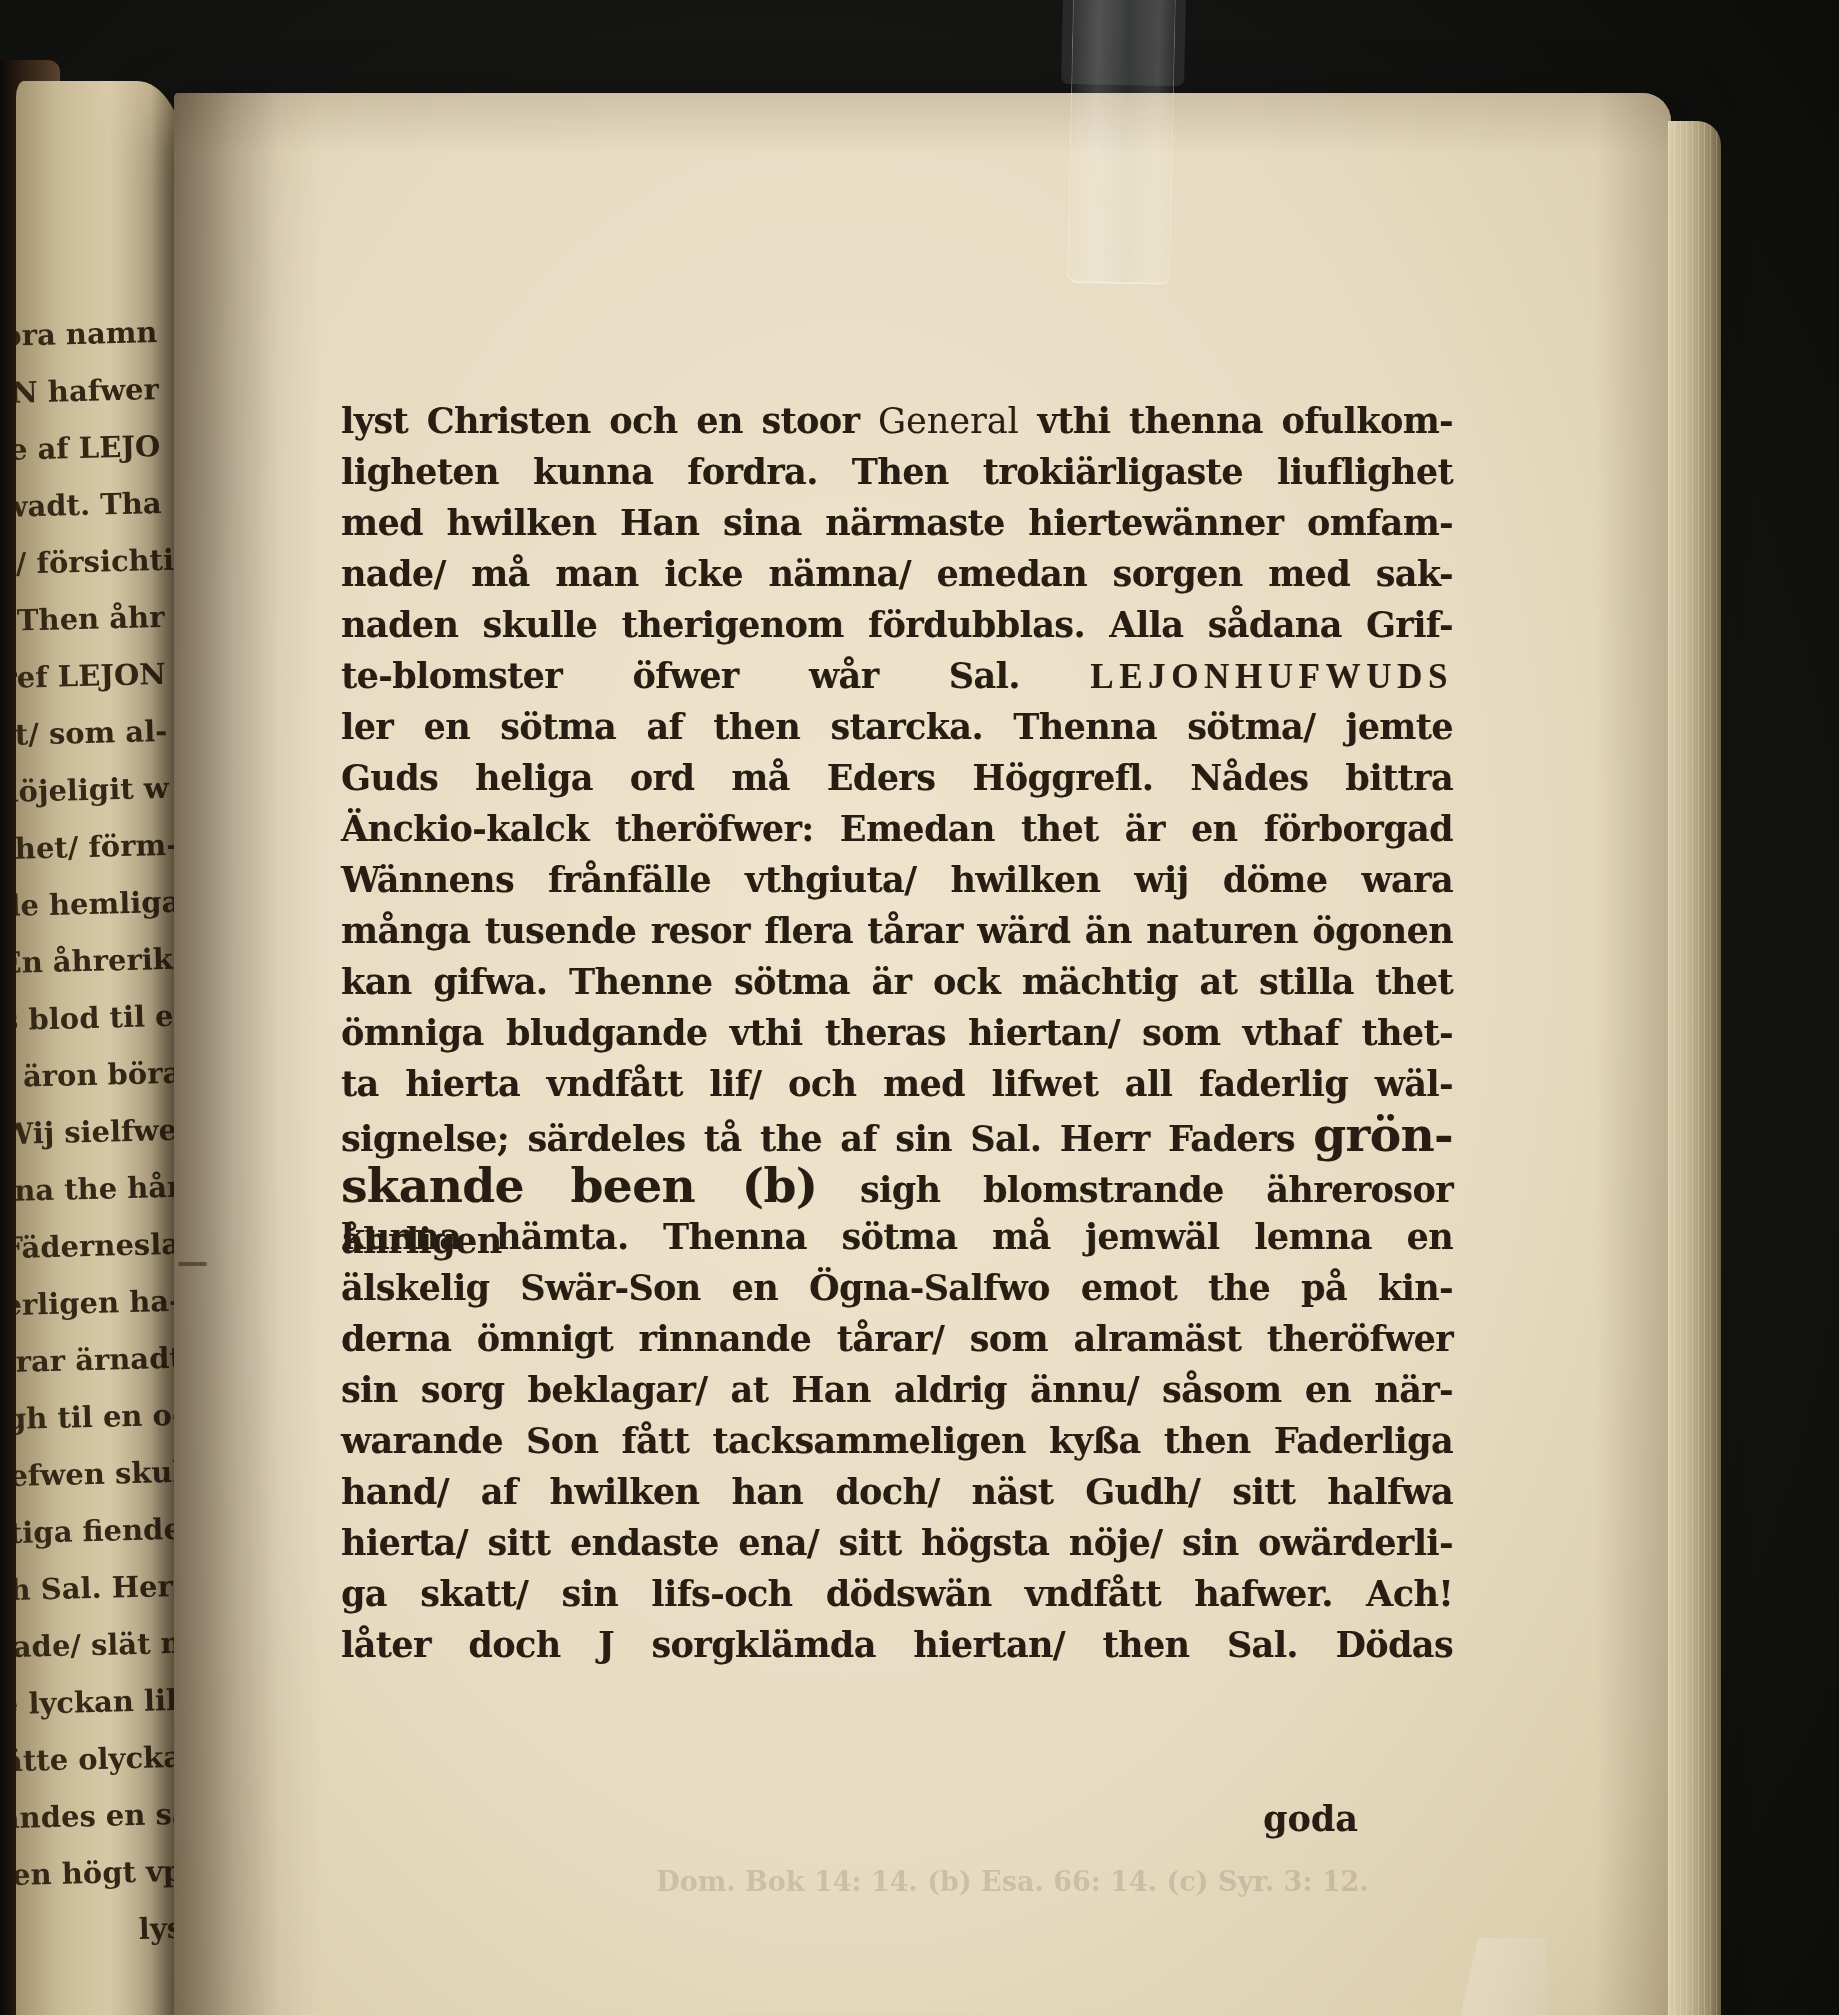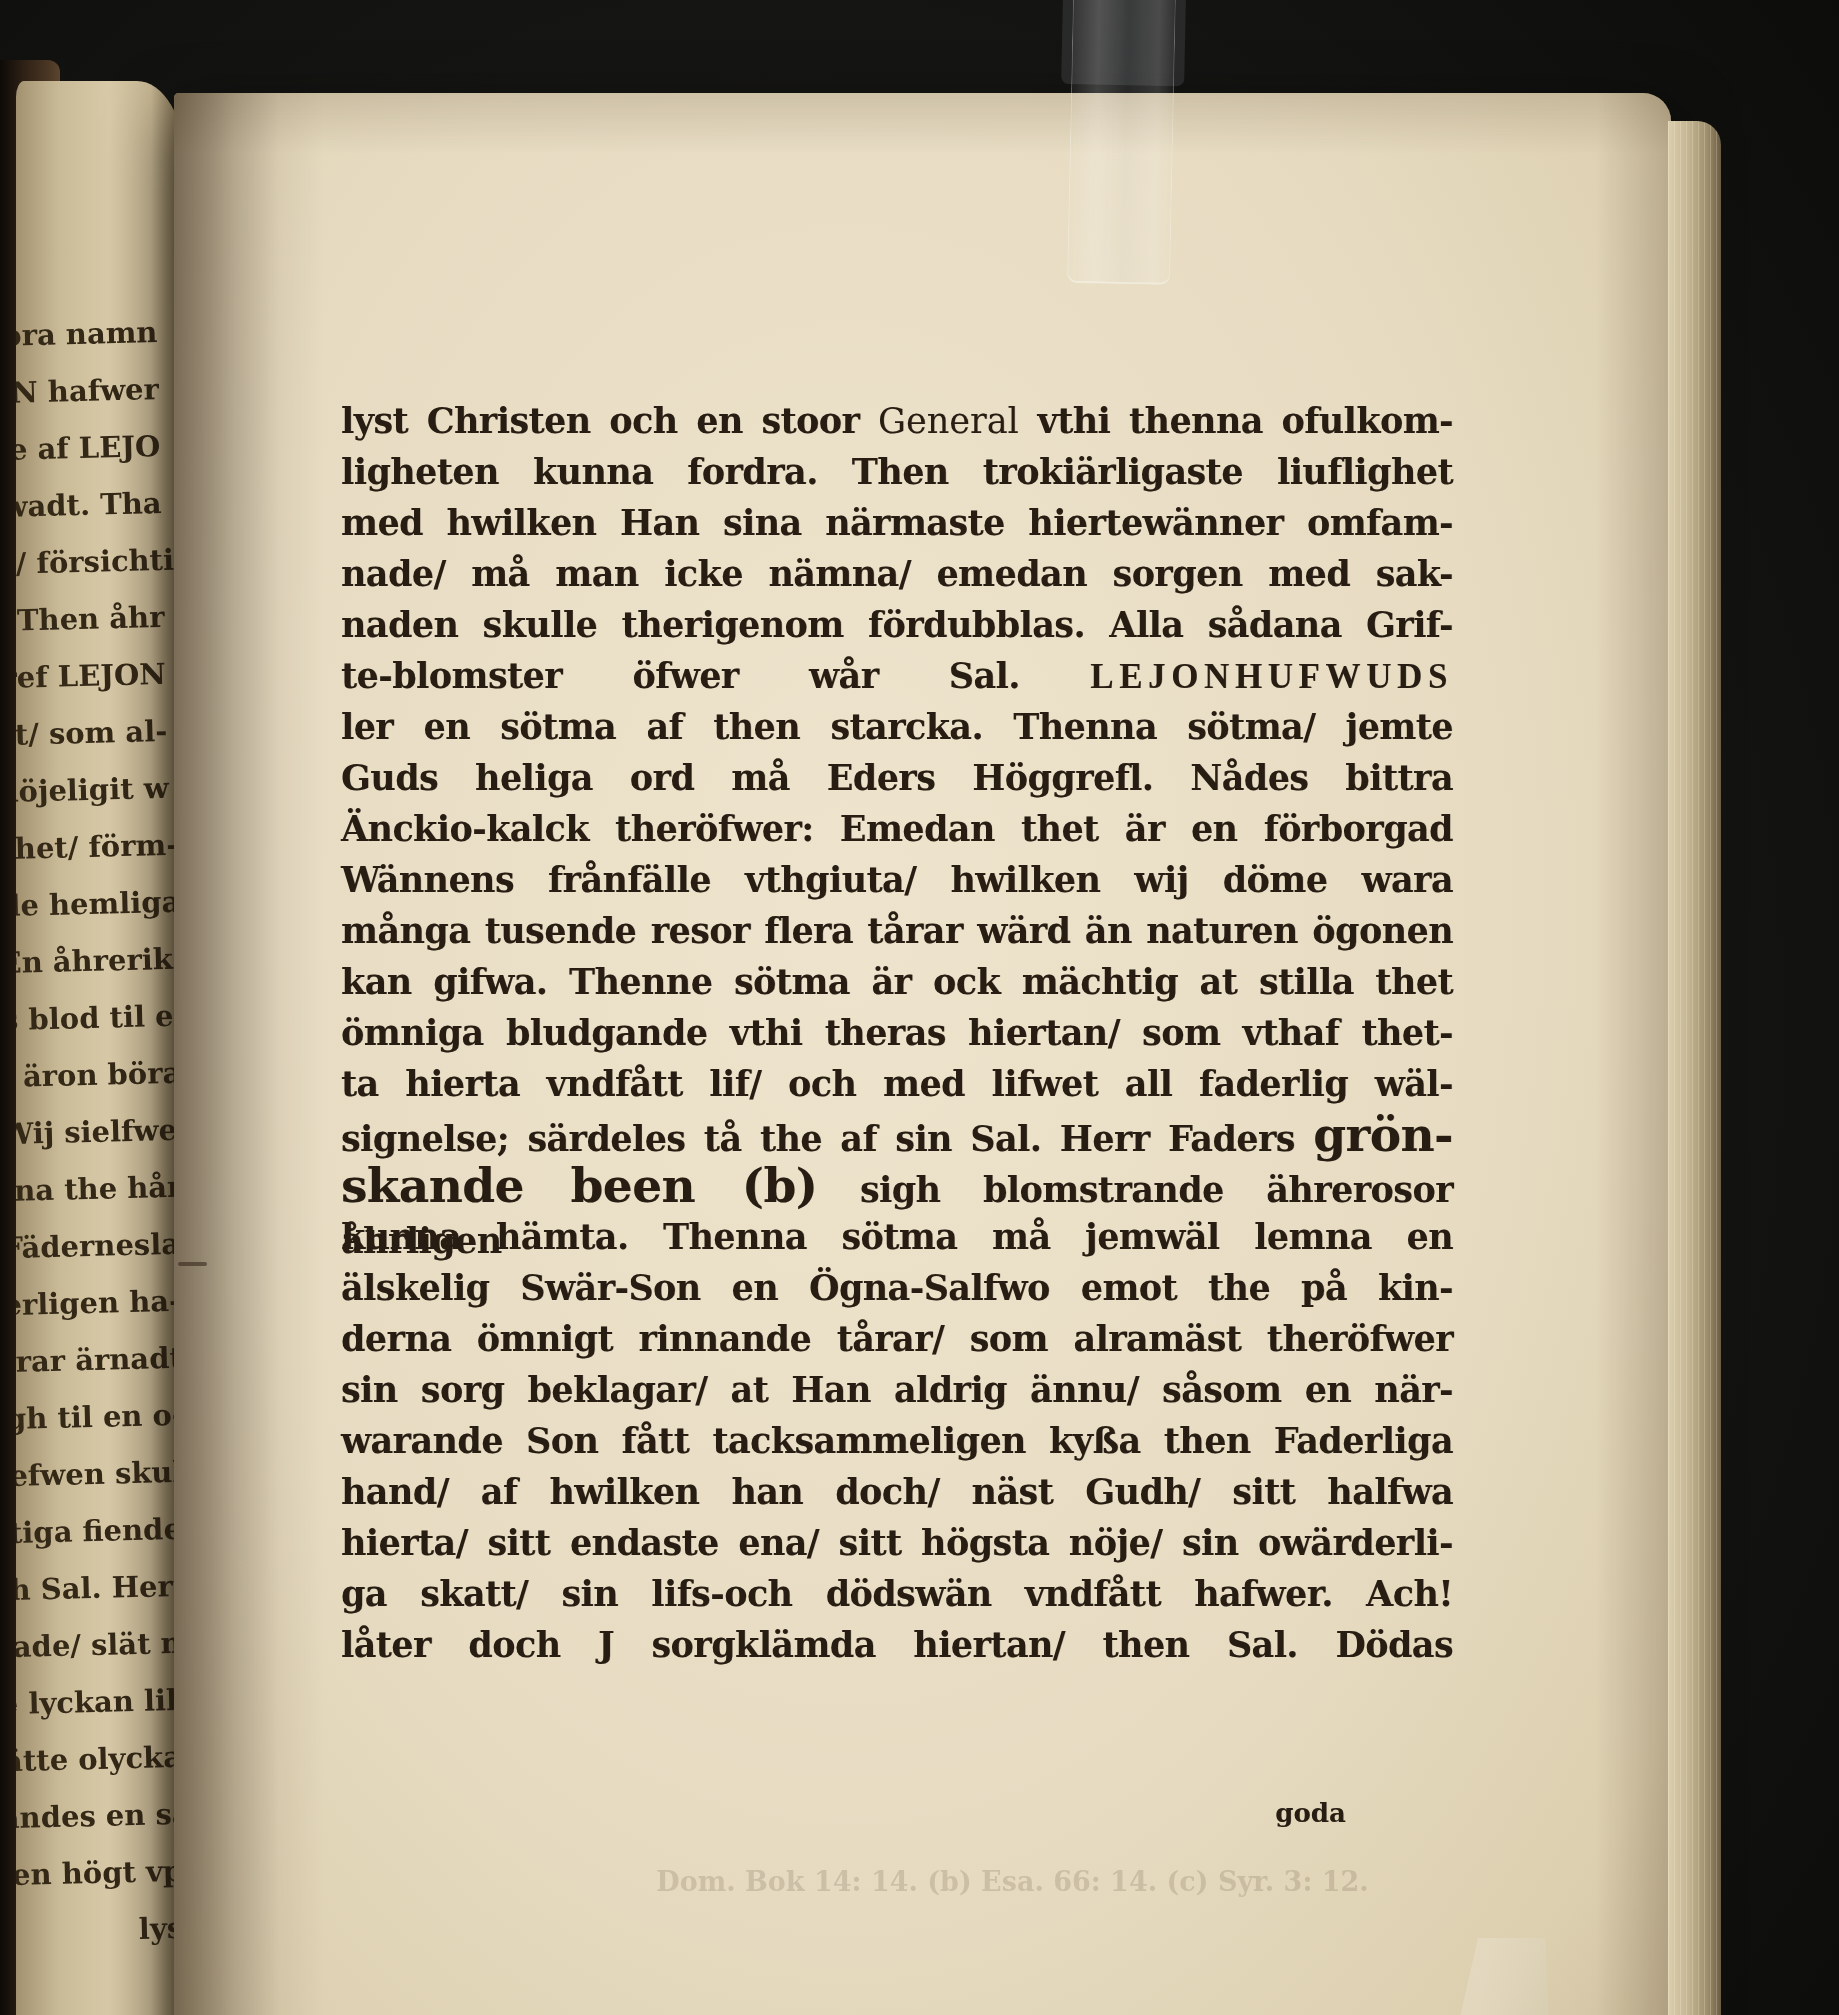--- a/index.html
+++ b/index.html
@@ -65,21 +65,21 @@
   .text-line {
     height:51px; line-height:51px;
     text-align:justify; text-align-last:justify;
   }
   .seg-roman { font-weight:400; letter-spacing:0; }
   .seg-caps  { letter-spacing:5.6px;font-family:Liberation Serif, serif; }
   .seg-big   { font-size:47px; }
 
   .catchword-row {
     position:absolute; left:1048px; top:1705px; width:177px;
-    font-size:26px; font-weight:700; color:#271d12; text-align:center;
+    font-size:35px; font-weight:700; color:#271d12; text-align:center;
     text-shadow:0.4px 0.4px 0 rgba(40,28,16,.28);
   }
   .footnote-ghost {
     position:absolute; left:395px; top:1773px; width:887px;
     font-size:27px; font-weight:700; color:rgba(70,52,28,.16);
     filter:blur(0.6px); text-align:center;
   }
 
   
   .page-edges-right {

